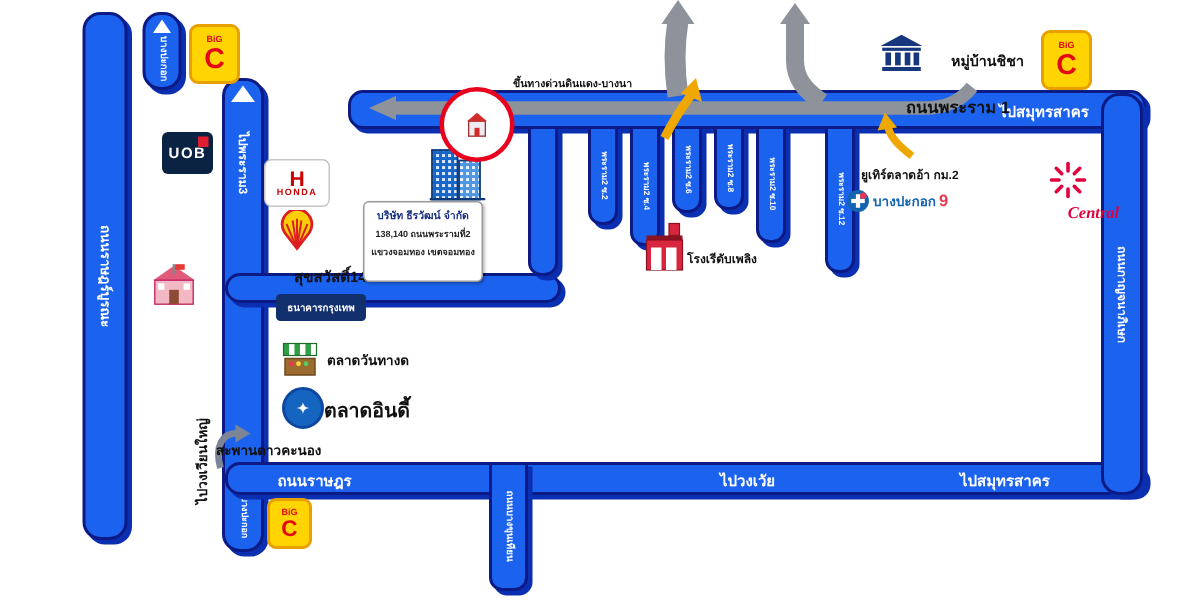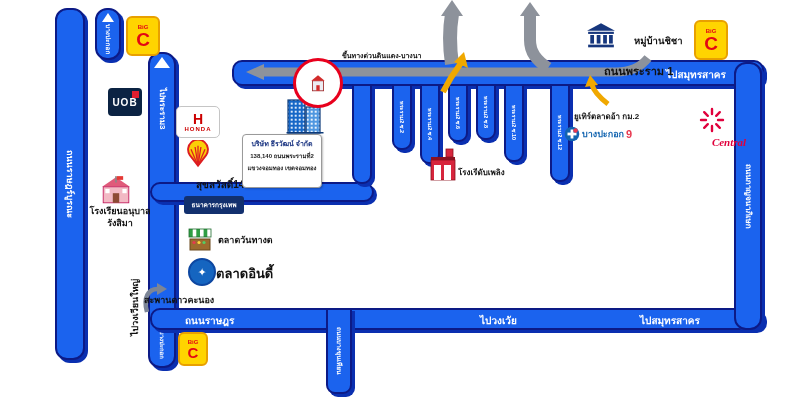--- a/index.html
+++ b/index.html
@@ -207,24 +207,20 @@
     <svg width="32" height="32" viewBox="0 0 30 30">
       <polygon points="15,3 28,12 2,12" fill="#e05a7a"></polygon>
       <rect x="3" y="12" width="24" height="15" fill="#f2b9c4" stroke="#c2185b" stroke-width="0.8"></rect>
       <rect x="12" y="18" width="6" height="9" fill="#8d4a34"></rect>
       <rect x="14.2" y="2" width="1.5" height="6" fill="#888"></rect>
       <rect x="15.7" y="2" width="6" height="3.5" fill="#e53935"></rect>
       <rect x="5" y="14" width="4" height="4" fill="#fff"></rect>
       <rect x="21" y="14" width="4" height="4" fill="#fff"></rect>
     </svg>
   </div>
-  <div class="school-text" style="left:80px;top:206px;width:80px;">
-    <div>โรงเรียนอนุบาล</div>
-    <div>รังสิมา</div>
-  </div>
 
   <div class="banksign" style="left:184px;top:196px;width:60px;height:18px;">
     <span>ธนาคารกรุงเทพ</span>
   </div>
 
   <div class="icon" style="left:186px;top:226px;width:28px;height:28px;">
     <svg width="28" height="28" viewBox="0 0 28 28">
       <rect x="4" y="13" width="20" height="11" fill="#9c6b2f" stroke="#6d4a1f" stroke-width="1"></rect>
       <rect x="3" y="3" width="22" height="8" fill="#fff"></rect>
       <rect x="3" y="3" width="3.7" height="8" fill="#2f9e44"></rect>

